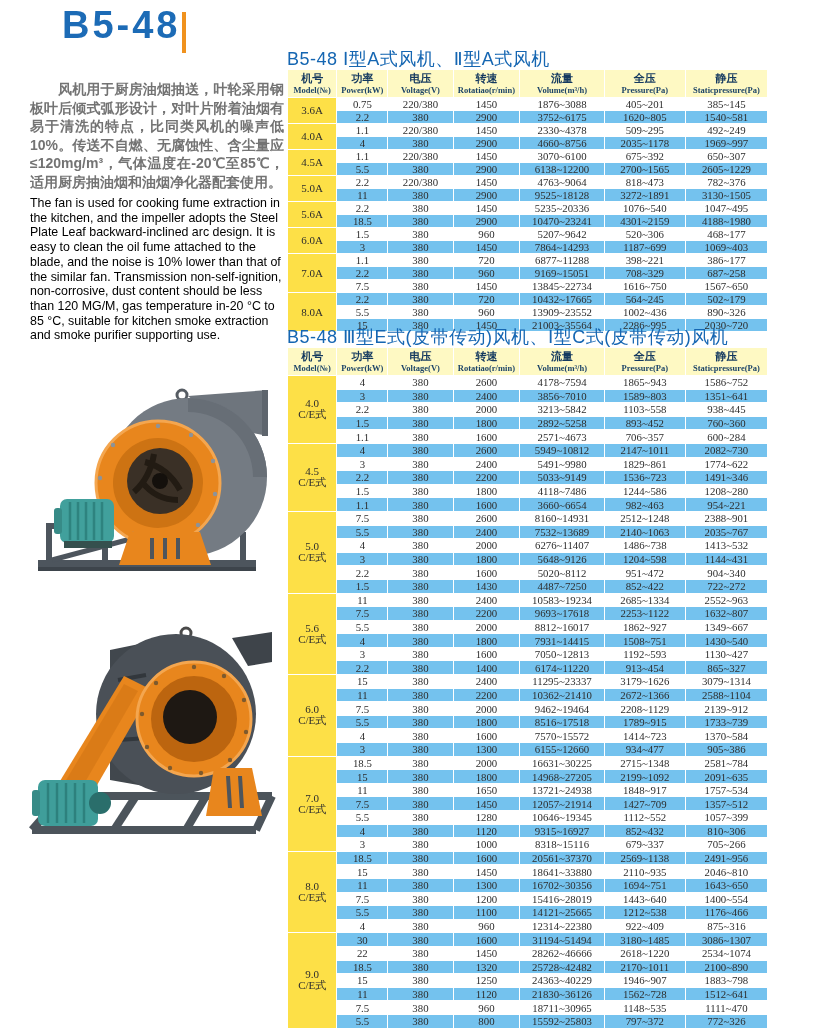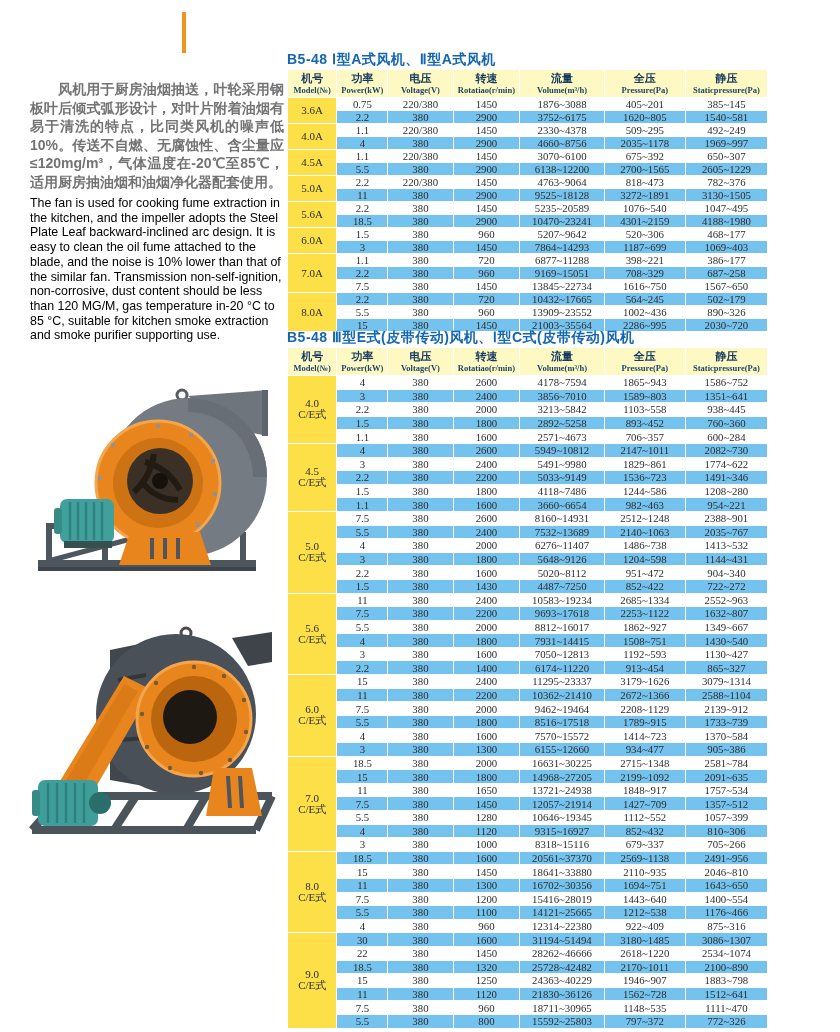--- a/index.html
+++ b/index.html
@@ -15,21 +15,21 @@
   
   .desc-cn{position:absolute;left:30px;top:64px;width:254px;font-size:14px;line-height:18.6px;
            color:#737373;text-align:justify;text-indent:2em;font-weight:600;margin-top:16px;}
   .desc-en{position:absolute;left:30px;top:196px;width:254px;font-size:12.4px;line-height:14.7px;
            color:#000000;text-align:left;}
   .fan-img{position:absolute;}
   .fan1{left:30px;top:382px;width:245px;height:205px;}
   .fan2{left:18px;top:620px;width:262px;height:232px;}
   
   .tbl-block{position:absolute;left:287px;width:481px;}
-  .tbl-title{font-size:14px;font-weight:bold;color:#1566b2;letter-spacing:0.5px;
+  .tbl-title{font-size:18px;font-weight:normal;color:#1566b2;letter-spacing:0.5px;
              margin-bottom:3px;line-height:13px;}
   table.spec{border-collapse:collapse;width:100%;table-layout:fixed;
              font-family:"Liberation Serif",serif;}
   table.spec th,table.spec td{border:1px solid #ffffff;text-align:center;padding:0;overflow:hidden;}
   table.spec th{background:#fef9c3;height:27px;vertical-align:middle;}
   .h-cn{font-size:11px;font-weight:bold;color:#14395f;line-height:13px;
         font-family:"Liberation Sans",sans-serif;}
   .h-en{font-size:8.5px;color:#1c4468;line-height:10px;font-family:"Liberation Serif",serif;}
   table.spec td{color:#2d2d2d;font-size:10.8px;}
   tr.w td{background:#ffffff;}
@@ -37,20 +37,21 @@
   table.spec td.model{background:#98d4f4;font-size:11px;line-height:11px;vertical-align:middle;}
   tr.w td.model,tr.b td.model{background:#fde047;}
   #table1 td{height:12px;}
   #table2 td{height:12.6px;}
 </style>
 </head>
 <body>
 
 <div class="page">
 
+  <div class="brand">B5-48</div>
   <div class="brand-divider"></div>
 
   <div class="desc-cn">风机用于厨房油烟抽送，叶轮采用钢板叶后倾式弧形设计，对叶片附着油烟有易于清洗的特点，比同类风机的噪声低10%。传送不自燃、无腐蚀性、含尘量应≤120mg/m³，气体温度在-20℃至85℃，适用厨房抽油烟和油烟净化器配套使用。</div>
   <div class="desc-en">The fan is used for cooking fume extraction in the kitchen, and the impeller adopts the Steel Plate Leaf backward-inclined arc design. It is easy to clean the oil fume attached to the blade, and the noise is 10% lower than that of the similar fan. Transmission non-self-ignition, non-corrosive, dust content should be less than 120 MG/M, gas temperature in-20 °C to 85 °C, suitable for kitchen smoke extraction and smoke purifier supporting use.</div>
 
   <div class="fan-img fan1">
     <svg width="245" height="205" viewBox="0 0 245 205">
 
       <g fill="#4d555d">
         <rect x="8" y="178" width="218" height="7"></rect>
@@ -289,21 +290,21 @@
             <td>3272~1891</td>
             <td>3130~1505</td>
           </tr>
           <tr class="w">
             <td rowspan="2" class="model">
               <div>5.6A</div>
             </td>
             <td>2.2</td>
             <td>380</td>
             <td>1450</td>
-            <td>5235~20589</td>
+            <td>5235~20336</td>
             <td>1076~540</td>
             <td>1047~495</td>
           </tr>
           <tr class="b">
             <td>18.5</td>
             <td>380</td>
             <td>2900</td>
             <td>10470~23241</td>
             <td>4301~2159</td>
             <td>4188~1980</td>

